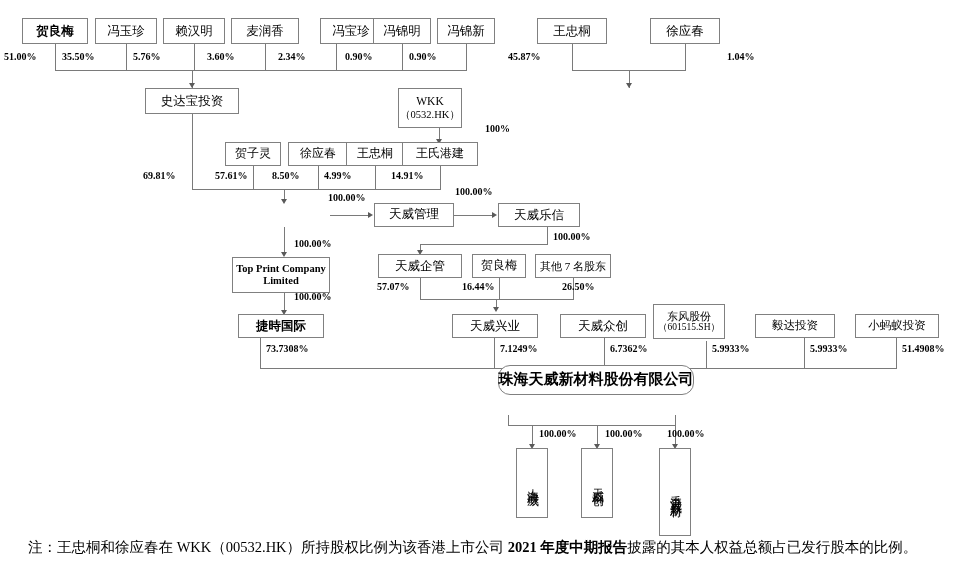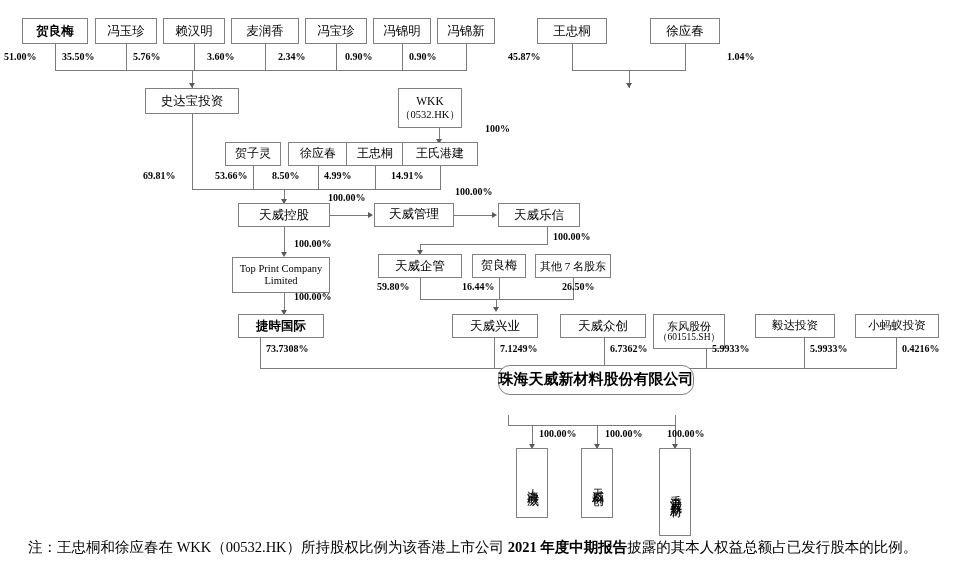--- a/index.html
+++ b/index.html
@@ -90,21 +90,21 @@
   </div>
   <div class="node" style="left:95px; top:18px; width:62px; height:26px; font-size:12.5px;">
     <span class="ln">冯玉珍</span>
   </div>
   <div class="node" style="left:163px; top:18px; width:62px; height:26px; font-size:12.5px;">
     <span class="ln">赖汉明</span>
   </div>
   <div class="node" style="left:231px; top:18px; width:68px; height:26px; font-size:12.5px;">
     <span class="ln">麦润香</span>
   </div>
-  <div class="node" style="left:305px; top:18px; width:62px; height:26px; font-size:12.5px;">
+  <div class="node" style="left:320px; top:18px; width:62px; height:26px; font-size:12.5px;">
     <span class="ln">冯宝珍</span>
   </div>
   <div class="node" style="left:373px; top:18px; width:58px; height:26px; font-size:12.5px;">
     <span class="ln">冯锦明</span>
   </div>
   <div class="node" style="left:437px; top:18px; width:58px; height:26px; font-size:12.5px;">
     <span class="ln">冯锦新</span>
   </div>
   <div class="node" style="left:537px; top:18px; width:70px; height:26px; font-size:12.5px;">
     <span class="ln">王忠桐</span>
@@ -162,43 +162,40 @@
     <span class="ln">徐应春</span>
   </div>
   <div class="node" style="left:346px; top:142px; width:58px; height:24px; font-size:12px;">
     <span class="ln">王忠桐</span>
   </div>
   <div class="node" style="left:402px; top:142px; width:76px; height:24px; font-size:12px;">
     <span class="ln">王氏港建</span>
   </div>
 
   <span class="pct" style="left:143px; top:170px;">69.81%</span>
-  <span class="pct" style="left:215px; top:170px;">53.66%</span>
+  <span class="pct" style="left:215px; top:170px;">57.61%</span>
   <span class="pct" style="left:272px; top:170px;">8.50%</span>
   <span class="pct" style="left:324px; top:170px;">4.99%</span>
   <span class="pct" style="left:391px; top:170px;">14.91%</span>
   <span class="pct" style="left:455px; top:186px;">100.00%</span>
 
   <div class="ln-v" style="left:192px; top:114px; height:75px;"></div>
 
   <div class="ln-v" style="left:253px; top:166px; height:23px;"></div>
   <div class="ln-v" style="left:318px; top:166px; height:23px;"></div>
   <div class="ln-v" style="left:375px; top:166px; height:23px;"></div>
   <div class="ln-v" style="left:440px; top:166px; height:23px;"></div>
 
   <div class="ln-h" style="left:192px; top:189px; width:249px;"></div>
 
   <div class="ln-v" style="left:284px; top:189px; height:13px;"></div>
   <div class="arrow" style="left:280.5px; top:199px;"></div>
 
   <div class="ln-v" style="left:453px; top:166px; height:0px;"></div>
 
-  <div class="node" style="left:238px; top:203px; width:92px; height:24px; font-size:12.5px;">
-    <span class="ln">天威控股</span>
-  </div>
   <div class="node" style="left:374px; top:203px; width:80px; height:24px; font-size:12.5px;font-family:Liberation Mono, monospace;">
     <span class="ln">天威管理</span>
   </div>
   <div class="node" style="left:498px; top:203px; width:82px; height:24px; font-size:12.5px;">
     <span class="ln">天威乐信</span>
   </div>
 
   <span class="pct" style="left:328px; top:192px;">100.00%</span>
 
   <div class="ln-h" style="left:330px; top:215px; width:39px;"></div>
@@ -210,35 +207,35 @@
   <span class="pct" style="left:553px; top:231px;">100.00%</span>
   <div class="ln-v" style="left:547px; top:227px; height:17px;"></div>
   <div class="ln-h" style="left:420px; top:244px; width:128px;"></div>
   <div class="ln-v" style="left:420px; top:244px; height:8px;"></div>
   <div class="arrow" style="left:416.5px; top:250px;"></div>
 
   <span class="pct" style="left:294px; top:238px;">100.00%</span>
   <div class="ln-v" style="left:284px; top:227px; height:27px;"></div>
   <div class="arrow" style="left:280.5px; top:252px;"></div>
 
-  <div class="node" style="left:232px; top:257px; width:98px; height:36px; font-size:10.5px; font-weight:normal;">
+  <div class="node" style="left:232px; top:257px; width:98px; height:36px; font-size:10.5px; font-weight:bold;">
     <span class="ln">Top Print Company</span>
     <span class="ln">Limited</span>
   </div>
   <div class="node" style="left:378px; top:254px; width:84px; height:24px; font-size:12.5px;">
     <span class="ln">天威企管</span>
   </div>
   <div class="node" style="left:472px; top:254px; width:54px; height:24px; font-size:12px;">
     <span class="ln">贺良梅</span>
   </div>
   <div class="node" style="left:535px; top:254px; width:76px; height:24px; font-size:11px;">
     <span class="ln">其他 7 名股东</span>
   </div>
 
-  <span class="pct" style="left:377px; top:281px;">59.80%</span>
+  <span class="pct" style="left:377px; top:281px;">57.07%</span>
   <span class="pct" style="left:462px; top:281px;">16.44%</span>
   <span class="pct" style="left:562px; top:281px;">26.50%</span>
 
   <div class="ln-v" style="left:420px; top:278px; height:21px;"></div>
   <div class="ln-v" style="left:499px; top:278px; height:21px;"></div>
   <div class="ln-v" style="left:573px; top:278px; height:21px;"></div>
   <div class="ln-h" style="left:420px; top:299px; width:154px;"></div>
   <div class="ln-v" style="left:496px; top:299px; height:11px;"></div>
   <div class="arrow" style="left:492.5px; top:307px;"></div>
 
@@ -248,37 +245,37 @@
 
   <div class="node" style="left:238px; top:314px; width:86px; height:24px; font-size:12.5px; font-weight:bold;">
     <span class="ln">捷時国际</span>
   </div>
   <div class="node" style="left:452px; top:314px; width:86px; height:24px; font-size:12.5px;">
     <span class="ln">天威兴业</span>
   </div>
   <div class="node" style="left:560px; top:314px; width:86px; height:24px; font-size:12.5px;">
     <span class="ln">天威众创</span>
   </div>
-  <div class="node" style="left:653px; top:314px; width:72px; height:35px; font-size:11px;">
+  <div class="node" style="left:653px; top:304px; width:72px; height:35px; font-size:11px;">
     <span class="ln">东风股份</span>
     <span class="ln" style="font-size:9.5px;">（601515.SH）</span>
   </div>
   <div class="node" style="left:755px; top:314px; width:80px; height:24px; font-size:11.5px;">
     <span class="ln">毅达投资</span>
   </div>
   <div class="node" style="left:855px; top:314px; width:84px; height:24px; font-size:11.5px;">
     <span class="ln">小蚂蚁投资</span>
   </div>
 
   <span class="pct" style="left:266px; top:343px;">73.7308%</span>
   <span class="pct" style="left:500px; top:343px;">7.1249%</span>
   <span class="pct" style="left:610px; top:343px;">6.7362%</span>
   <span class="pct" style="left:712px; top:343px;">5.9933%</span>
   <span class="pct" style="left:810px; top:343px;">5.9933%</span>
-  <span class="pct" style="left:902px; top:343px;">0.4216%</span>
+  <span class="pct" style="left:902px; top:343px;">51.4908%</span>
 
   <div class="ln-v" style="left:260px; top:338px; height:30px;"></div>
   <div class="ln-v" style="left:494px; top:338px; height:30px;"></div>
   <div class="ln-v" style="left:604px; top:338px; height:30px;"></div>
   <div class="ln-v" style="left:706px; top:341px; height:27px;"></div>
   <div class="ln-v" style="left:804px; top:338px; height:30px;"></div>
   <div class="ln-v" style="left:896px; top:338px; height:30px;"></div>
   <div class="ln-h" style="left:260px; top:368px; width:637px;"></div>
 
   <div class="ln-v" style="left:596px; top:368px; height:17px;"></div>

